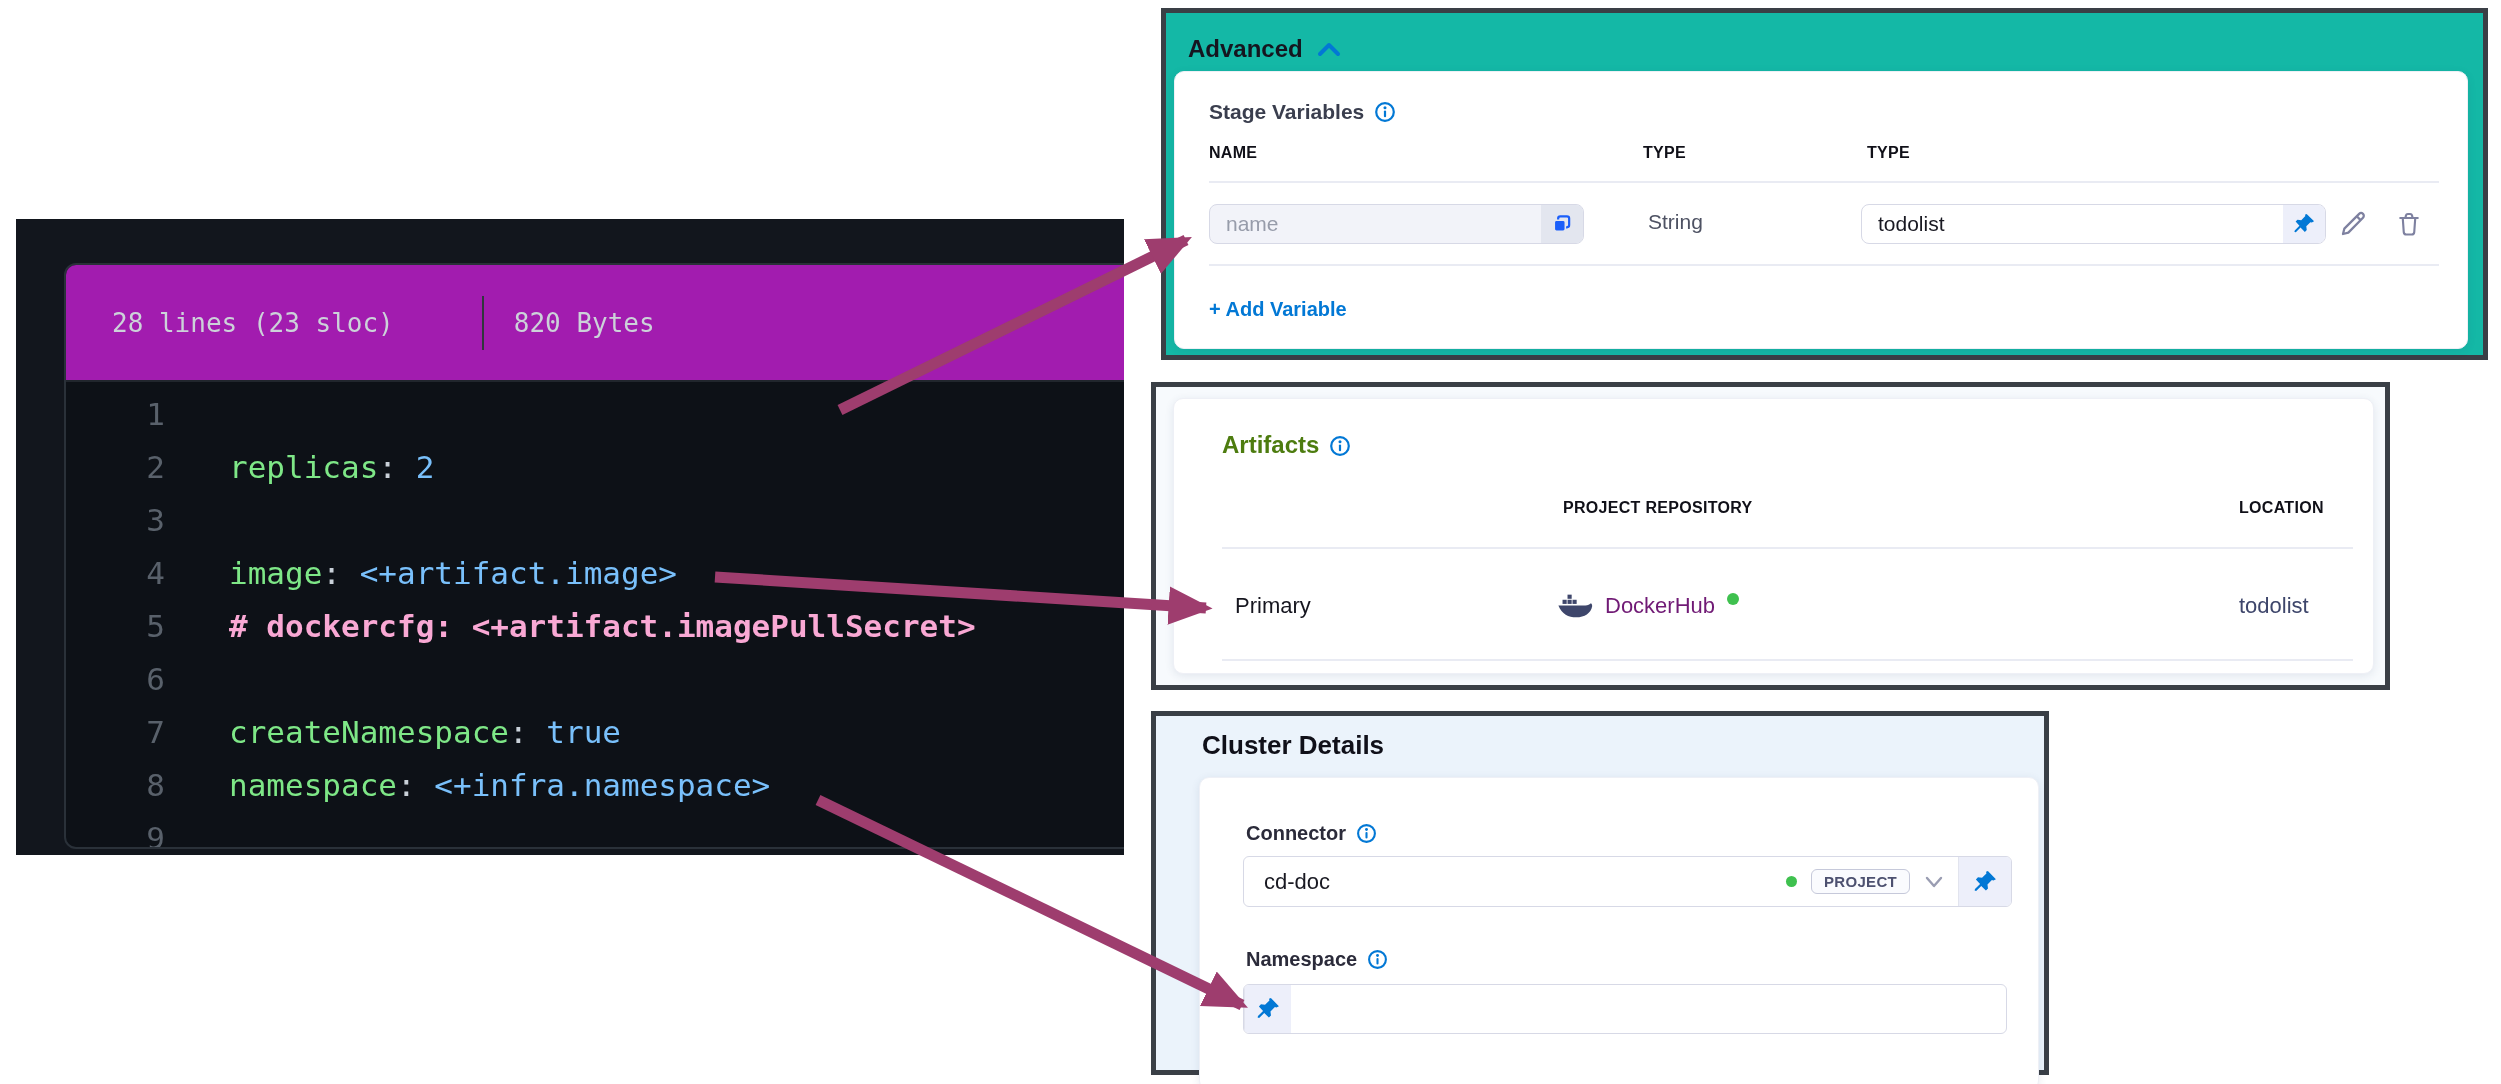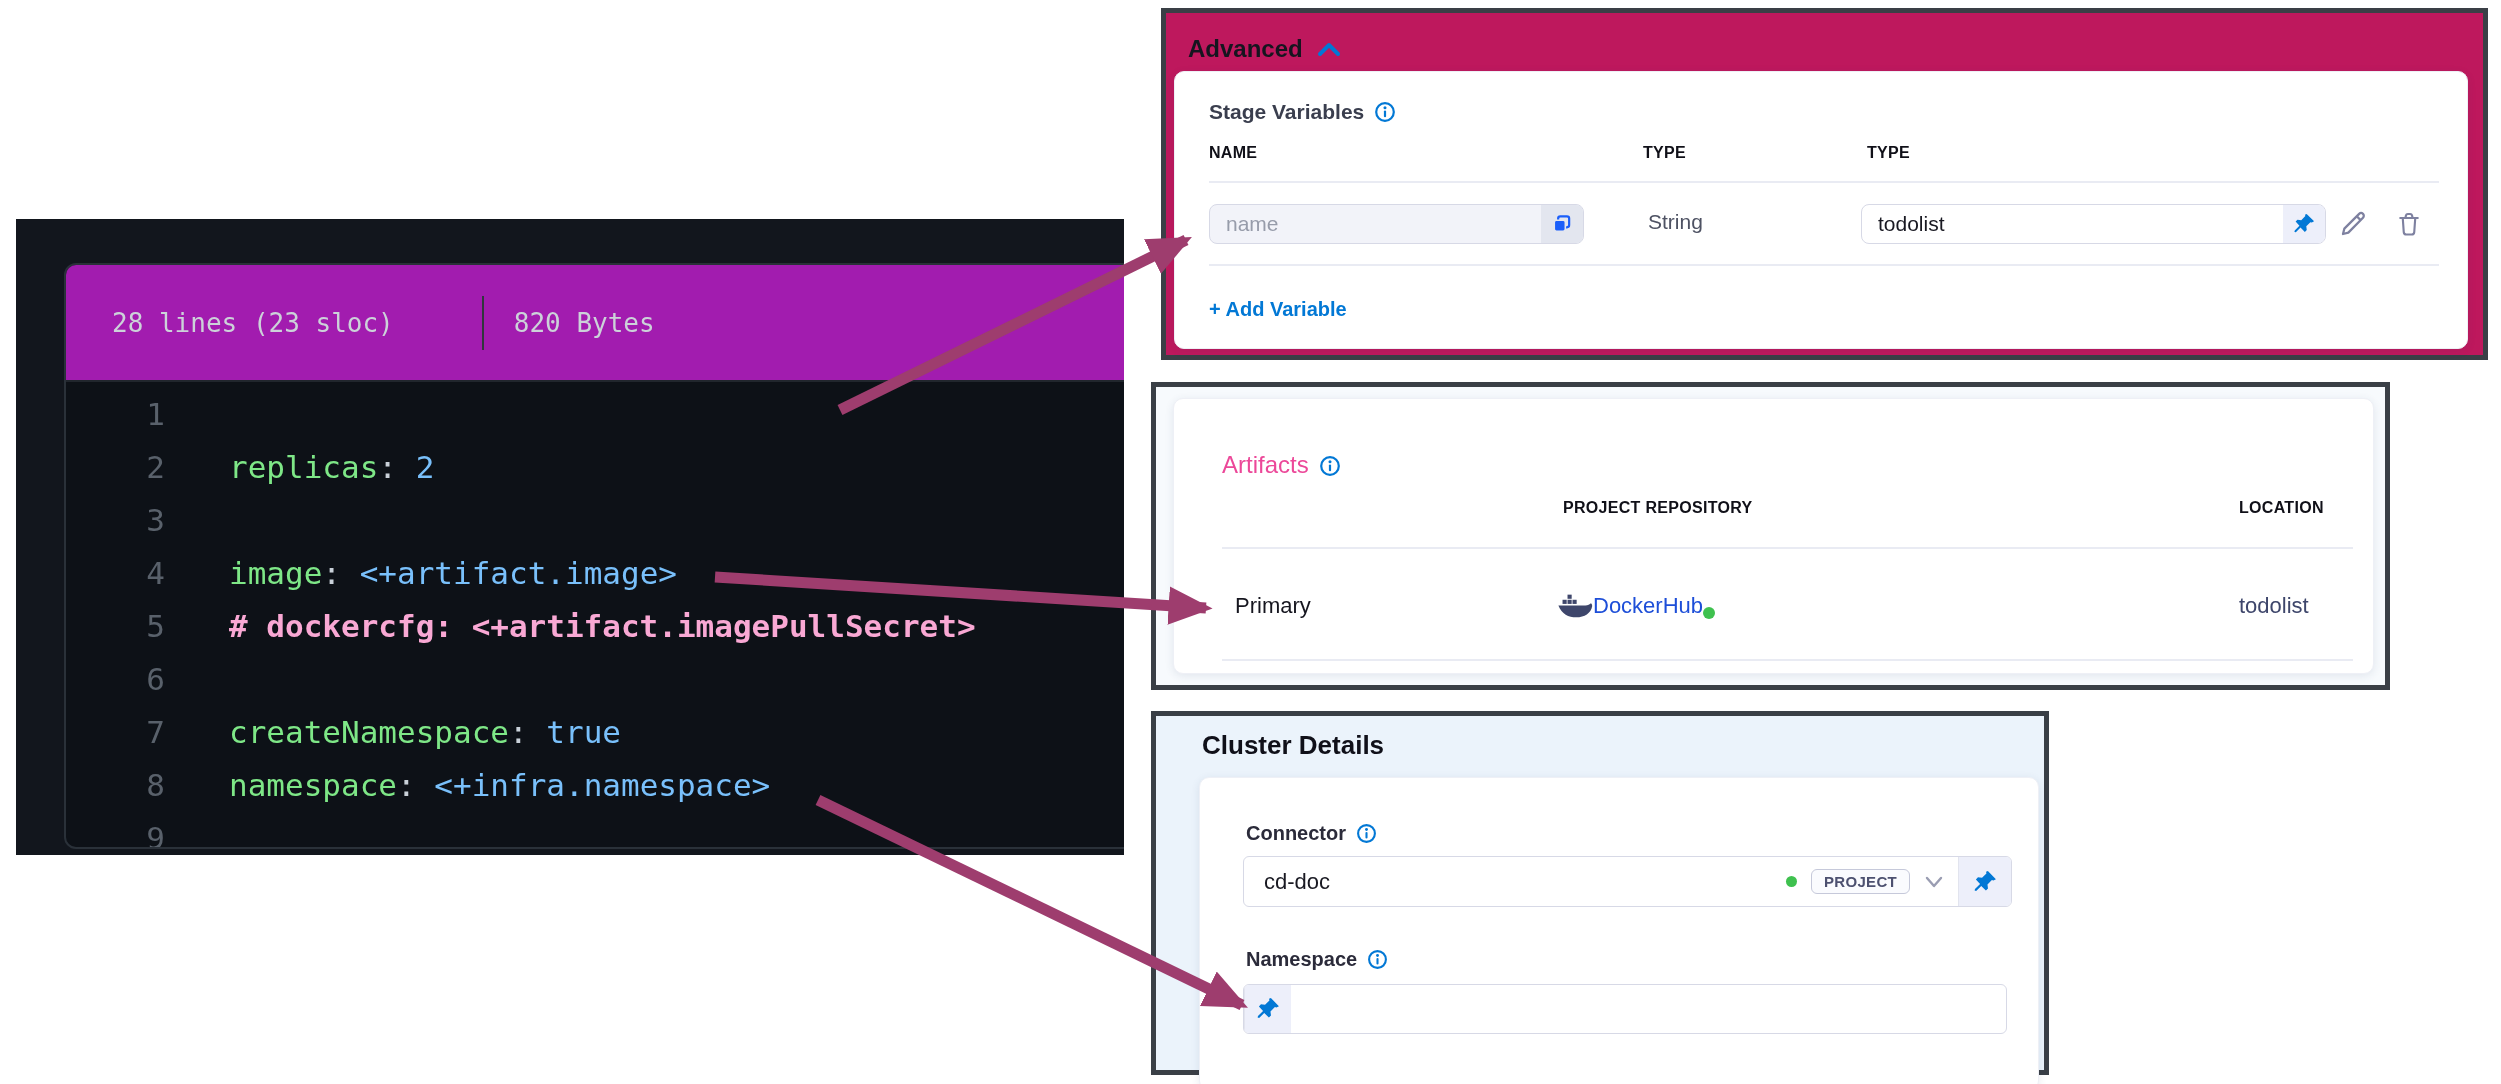--- a/index.html
+++ b/index.html
@@ -22,21 +22,21 @@
   .code-text{padding-left:64px;}
   .tok-key{color:#7ee787;} .tok-punc{color:#c9d1d9;} .tok-val{color:#79c0fb;} .tok-comment{color:#f9a8d4;font-weight:bold;}
 
   
   .panel{position:absolute;box-sizing:border-box;border:5px solid #3a3f46;}
   .card{position:absolute;background:#fff;border-radius:10px;
         box-shadow:0 2px 8px rgba(40,60,100,.10);border:1px solid #eef0f6;}
   .info-icon{display:inline-block;width:22px;height:22px;margin-left:10px;vertical-align:-4px;}
 
   
-  #advanced{left:1161px;top:8px;width:1327px;height:352px;background:#be185d;}
+  #advanced{left:1161px;top:8px;width:1327px;height:352px;background:#14b8a6;}
   .adv-title{position:absolute;left:22px;top:22px;display:flex;align-items:center;gap:14px;
              font-size:24px;font-weight:700;color:#15151f;}
   .adv-card{left:8px;top:58px;width:1292px;height:276px;}
   .section-label{position:absolute;left:34px;top:28px;font-size:21px;font-weight:700;color:#3a3e4e;}
   .col-head{position:absolute;top:72px;font-size:16px;font-weight:700;color:#101018;letter-spacing:.3px;}
   .hdiv{position:absolute;left:34px;right:28px;border-top:2px solid #e9ebf3;}
   .fld{position:absolute;display:flex;align-items:stretch;height:40px;box-sizing:border-box;
        border:1.5px solid #d7d9e6;border-radius:8px;overflow:hidden;background:#fff;}
   .fld input{border:none;outline:none;background:transparent;flex:1;min-width:0;
              font-family:"Liberation Sans",sans-serif;font-size:21px;color:#191922;padding:0 0 0 16px;}
@@ -46,25 +46,25 @@
   .seg.copy{background:#e3e6ef;}
   .txt-string{position:absolute;left:473px;top:138px;font-size:21px;color:#4e5263;}
   .icon-btn{position:absolute;width:36px;height:36px;display:flex;align-items:center;justify-content:center;
             background:none;border:none;padding:0;cursor:pointer;}
   .add-link{position:absolute;left:34px;top:226px;font-size:20px;font-weight:700;color:#0278d5;
             text-decoration:none;}
 
   
   #artifacts{left:1151px;top:382px;width:1239px;height:308px;background:#f7fafd;}
   .art-card{left:17px;top:11px;width:1199px;height:274px;}
-  .art-title{position:absolute;left:48px;top:52px;font-size:24px;font-weight:400;color:#ec4899;}
+  .art-title{position:absolute;left:48px;top:32px;font-size:24px;font-weight:700;color:#4d7c0f;}
   .art-row{position:absolute;left:0;right:0;top:183px;height:48px;display:flex;align-items:center;}
   .cell-primary{position:absolute;left:61px;font-size:22px;color:#16161f;}
-  .cell-repo{position:absolute;left:383px;display:flex;align-items:flex-end;gap:0;
-             font-size:22px;color:#1d4ed8;}
+  .cell-repo{position:absolute;left:383px;display:flex;align-items:flex-start;gap:12px;
+             font-size:22px;color:#701a75;}
   .cell-loc{position:absolute;left:1065px;font-size:22px;color:#3e466b;}
   .dot{width:12px;height:12px;border-radius:50%;background:#3fc14f;display:inline-block;}
 
   
   #cluster{left:1151px;top:711px;width:898px;height:364px;background:#ebf3fb;}
   .clu-title{position:absolute;left:46px;top:14px;font-size:26px;font-weight:700;color:#101019;}
   .clu-card{left:43px;top:61px;width:838px;height:312px;}
   .fld-label{position:absolute;font-size:20px;font-weight:700;color:#2b2b3a;}
   .big-fld{height:51px;border-radius:6px;}
   .big-fld input{font-size:22px;padding-left:20px;}

